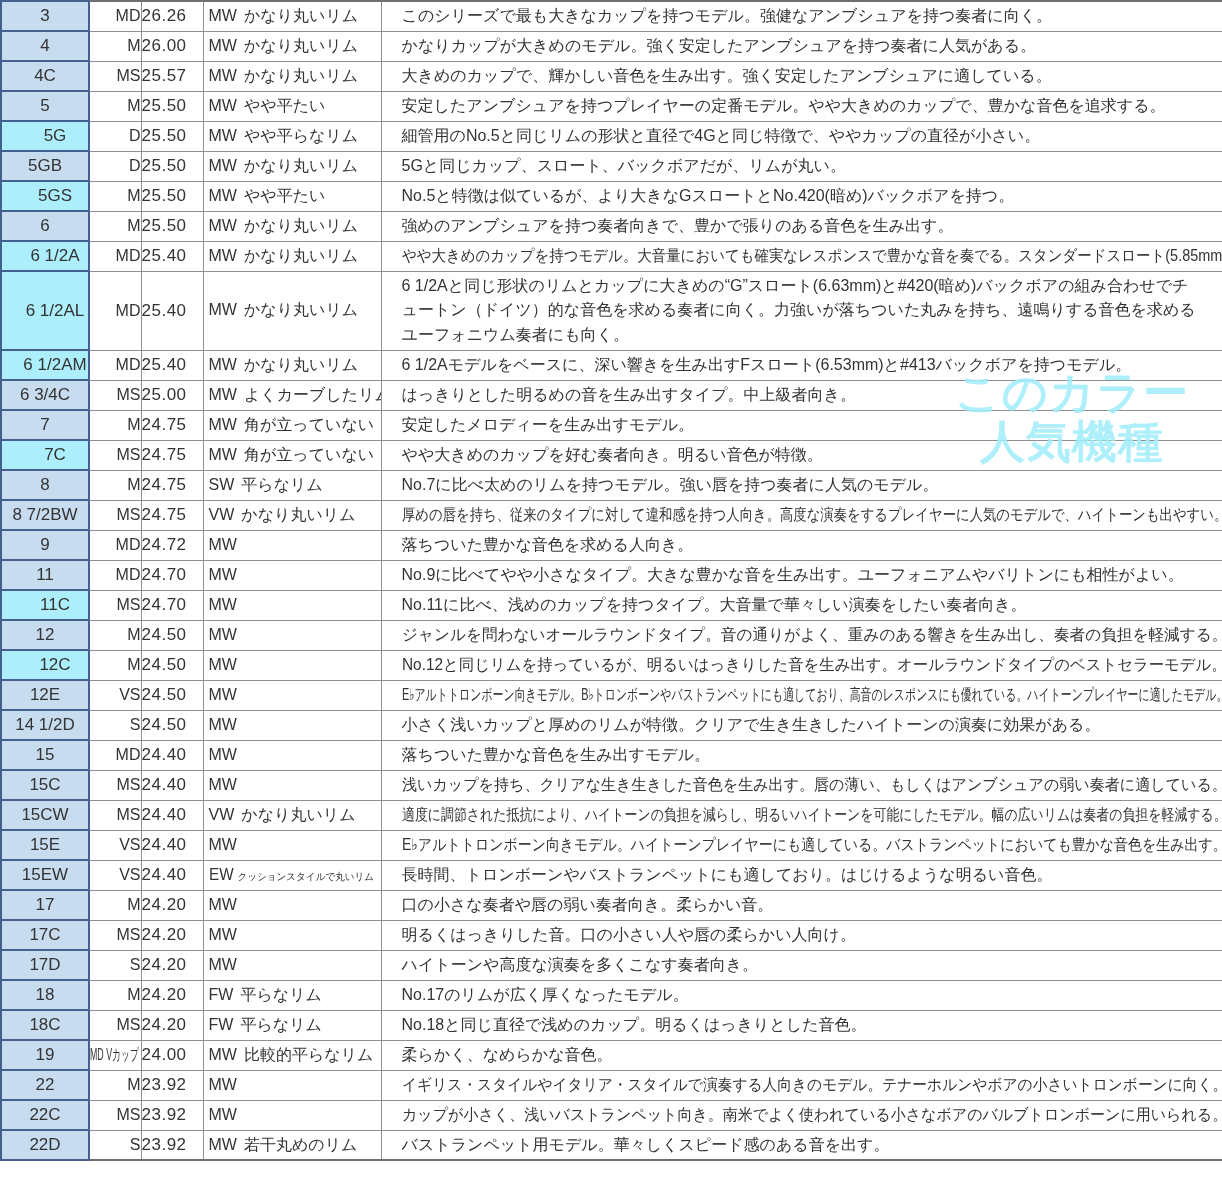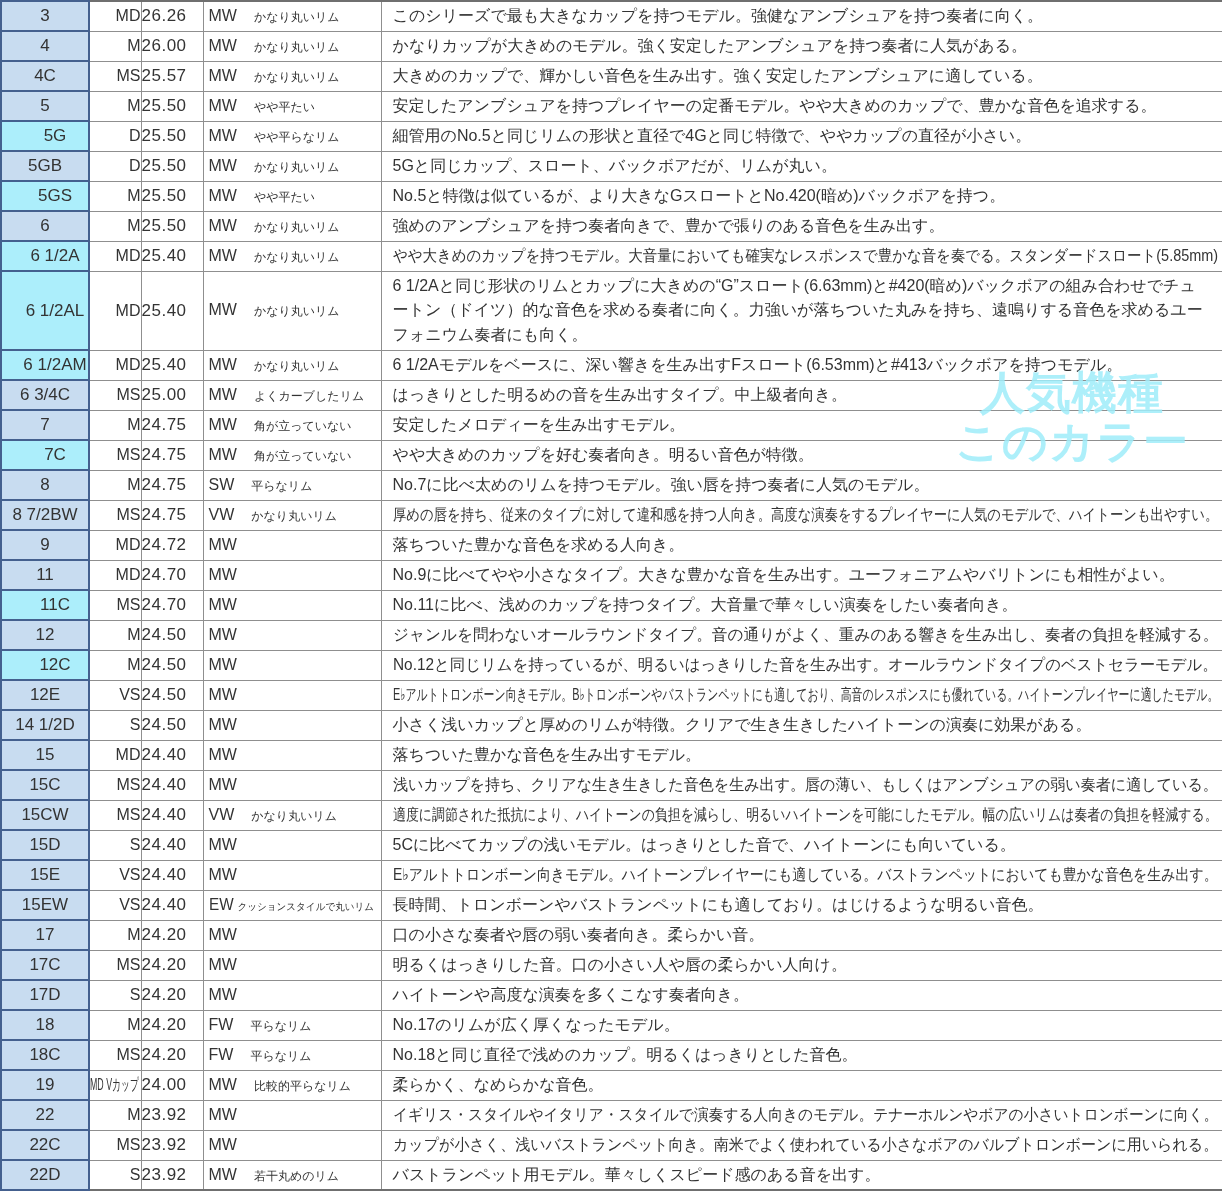--- a/index.html
+++ b/index.html
@@ -38,23 +38,23 @@
   td.model{
     background:var(--model-bg);
     border:2px solid var(--model-border);
     text-align:center;
     font-size:17px;
   }
   td.model.hl{background:var(--hl-bg);padding-left:20px;}
   td.cup{text-align:right;font-size:16px;}
   td.dia{font-size:17px;letter-spacing:0.5px;}
   td.rim{padding:0 5px;font-size:16px;}
-  td.rim .note{font-size:12px;margin-left:17px;}
+  td.rim .note{font-size:16px;margin-left:7px;}
   td.rim .note.sm{font-size:10px;margin-left:4px;}
-  td.desc{padding:0 11px;font-size:16px;}
+  td.desc{padding:0 20px;font-size:16px;}
   .fit{
     display:inline-block;
     white-space:nowrap;
     transform-origin:left center;
   }
   td.desc .fit.wrap{
     white-space:normal;
     line-height:1.55;
     padding:2px 0;
   }
@@ -260,27 +260,20 @@
         <td class="desc"><span class="fit" style="transform: scaleX(0.94);">浅いカップを持ち、クリアな生き生きした音色を生み出す。唇の薄い、もしくはアンブシュアの弱い奏者に適している。</span></td>
       </tr>
       <tr>
         <td class="model"><span class="fit">15CW</span></td>
         <td class="cup"><span class="fit">MS</span></td>
         <td class="dia"><span class="fit">24.40</span></td>
         <td class="rim"><span class="fit"><span>VW</span><span class="note">かなり丸いリム</span></span></td>
         <td class="desc"><span class="fit" style="transform: scaleX(0.807);">適度に調節された抵抗により、ハイトーンの負担を減らし、明るいハイトーンを可能にしたモデル。幅の広いリムは奏者の負担を軽減する。</span></td>
       </tr>
       <tr>
-        <td class="model"><span class="fit">15D</span></td>
-        <td class="cup"><span class="fit">S</span></td>
-        <td class="dia"><span class="fit">24.40</span></td>
-        <td class="rim"><span class="fit"><span>MW</span></span></td>
-        <td class="desc"><span class="fit">5Cに比べてカップの浅いモデル。はっきりとした音で、ハイトーンにも向いている。</span></td>
-      </tr>
-      <tr>
         <td class="model"><span class="fit">15E</span></td>
         <td class="cup"><span class="fit">VS</span></td>
         <td class="dia"><span class="fit">24.40</span></td>
         <td class="rim"><span class="fit"><span>MW</span></span></td>
         <td class="desc"><span class="fit" style="transform: scaleX(0.871);">E♭アルトトロンボーン向きモデル。ハイトーンプレイヤーにも適している。バストランペットにおいても豊かな音色を生み出す。</span></td>
       </tr>
       <tr>
         <td class="model"><span class="fit">15EW</span></td>
         <td class="cup"><span class="fit">VS</span></td>
         <td class="dia"><span class="fit">24.40</span></td>
@@ -347,15 +340,15 @@
         <td class="model"><span class="fit">22D</span></td>
         <td class="cup"><span class="fit">S</span></td>
         <td class="dia"><span class="fit">23.92</span></td>
         <td class="rim"><span class="fit"><span>MW</span><span class="note">若干丸めのリム</span></span></td>
         <td class="desc"><span class="fit">バストランペット用モデル。華々しくスピード感のある音を出す。</span></td>
       </tr>
     </tbody>
 </table>
 
 <div class="watermark">
+  <div>このカラー</div>
   <div>人気機種</div>
-  <div>このカラー</div>
 </div>
 
 </body></html>

